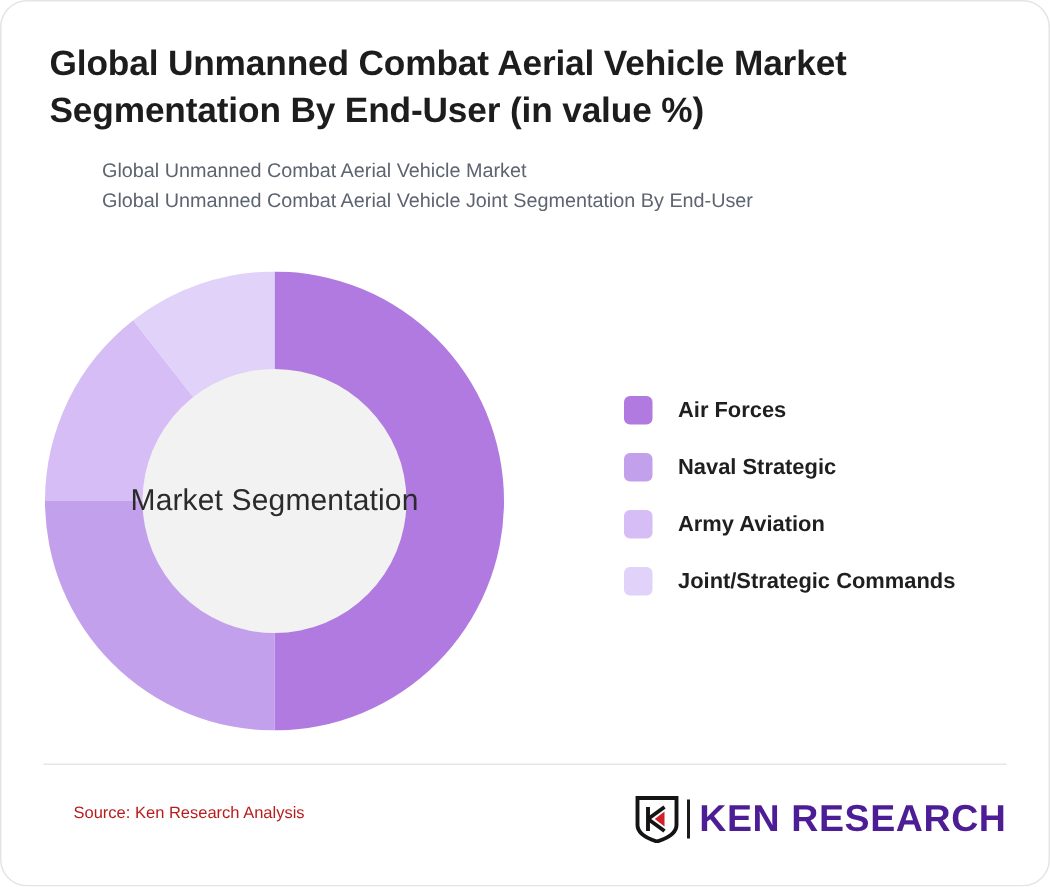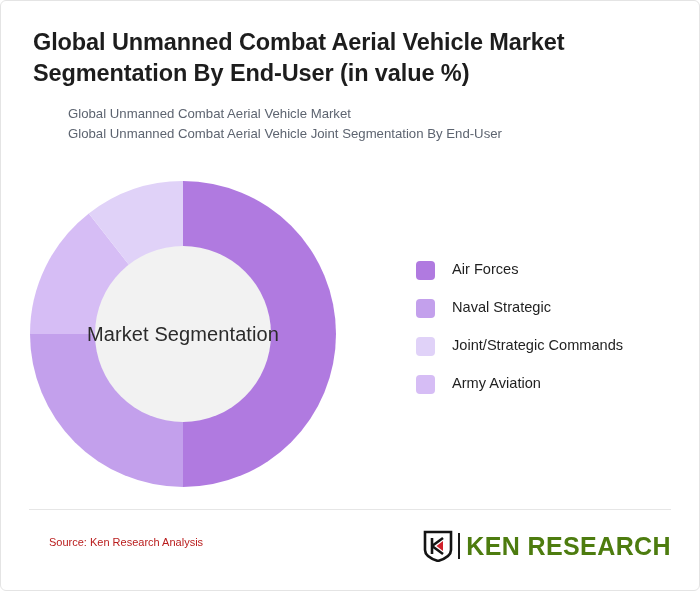--- a/index.html
+++ b/index.html
@@ -14,21 +14,21 @@
     -webkit-font-smoothing: antialiased;
   }
 
   .card {
     position: relative;
     box-sizing: border-box;
     width: 700px;
     height: 591px;
     background: #ffffff;
     border: 1px solid #e4e4e4;
-    border-radius: 6px;
+    border-radius: 18px;
     overflow: hidden;
   }
 
   
   .header {
     position: absolute;
     left: 32px;
     top: 26px;
     right: 32px;
   }
@@ -90,23 +90,24 @@
 
   
   .legend {
     position: absolute;
     left: 415px;
     top: 92px;
     width: 255px;
   }
   .legend-item {
     display: flex;
-    align-items: flex-start;
+    align-items: center;
     height: 25px;
     margin-bottom: 13px;
+    font-weight: bold;
   }
   .legend-item:last-child { margin-bottom: 0; }
   .swatch {
     width: 19px;
     height: 19px;
     border-radius: 4px;
     flex: 0 0 auto;
   }
   .legend-label {
     margin-left: 17px;
@@ -154,21 +155,21 @@
   .brand-bar {
     width: 2px;
     height: 26px;
     background: #1a1a1a;
     margin: 0 6px 0 5px;
     flex: 0 0 auto;
   }
   .brand-text {
     font-size: 25px;
     font-weight: bold;
-    color: #4d7c0f;
+    color: #4c1d95;
     letter-spacing: 0.4px;
     white-space: nowrap;
   }
 </style>
 </head>
 <body>
 
 <div class="card">
 
   <div class="header">
@@ -199,26 +200,26 @@
     <div class="legend" id="legend">
         <div class="legend-item">
           <div class="swatch" style="background: rgb(176, 122, 224);"></div>
           <div class="legend-label">Air Forces</div>
         </div>
         <div class="legend-item">
           <div class="swatch" style="background: rgb(195, 160, 236);"></div>
           <div class="legend-label">Naval Strategic</div>
         </div>
         <div class="legend-item">
+          <div class="swatch" style="background: rgb(214, 189, 245);"></div>
+          <div class="legend-label">Army Aviation</div>
+        </div>
+        <div class="legend-item">
           <div class="swatch" style="background: rgb(224, 210, 248);"></div>
           <div class="legend-label">Joint/Strategic Commands</div>
-        </div>
-        <div class="legend-item">
-          <div class="swatch" style="background: rgb(214, 189, 245);"></div>
-          <div class="legend-label">Army Aviation</div>
         </div>
       </div>
 
   </div>
 
   <div class="divider"></div>
 
   <div class="footer">
     <div class="source">Source: Ken Research Analysis</div>
     <div class="brand">

